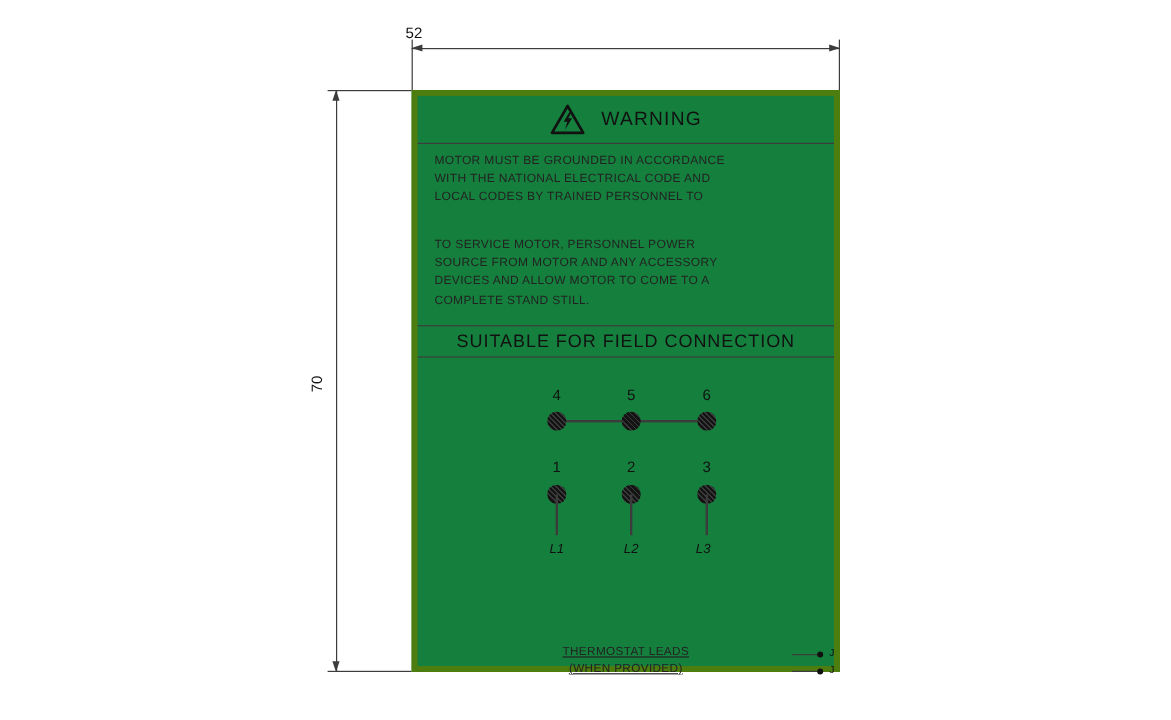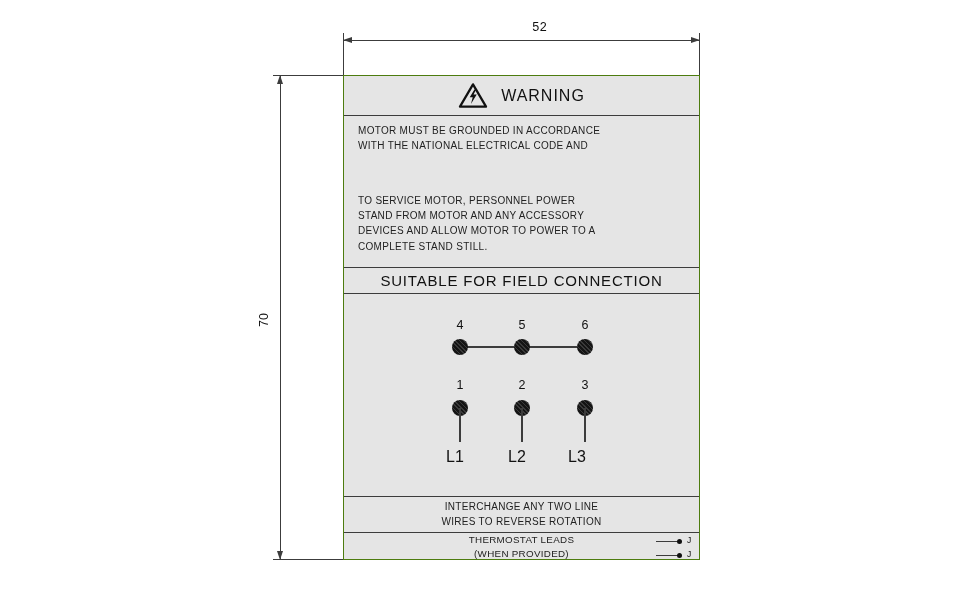--- a/index.html
+++ b/index.html
@@ -12,21 +12,21 @@
 
   .arrow { position:absolute; width:0; height:0; }
   .arrow.left  { border-top:3.5px solid transparent; border-bottom:3.5px solid transparent; border-right:9px solid #3c3c3c; }
   .arrow.right { border-top:3.5px solid transparent; border-bottom:3.5px solid transparent; border-left:9px solid #3c3c3c; }
   .arrow.up    { border-left:3.5px solid transparent; border-right:3.5px solid transparent; border-bottom:9px solid #3c3c3c; }
   .arrow.down  { border-left:3.5px solid transparent; border-right:3.5px solid transparent; border-top:9px solid #3c3c3c; }
 
   .dim-label { position:absolute; font-size:12.5px; color:#111; }
 
   .label-box { position:absolute; left:343px; top:75px; width:357px; height:485px;
-               border:1px solid #4d7c0f; background:#e5e5e5; }
+               border:5px solid #4d7c0f; background:#15803d; }
 
   .warn-header { position:absolute; top:0; left:0; width:100%; height:40px;
                  border-bottom:1px solid #3c3c3c;
                  display:flex; align-items:center; justify-content:center; gap:13px; }
   .warn-icon { display:inline-flex; }
   .warn-title { font-size:16px; letter-spacing:1px; color:#111; }
 
   .para { position:absolute; left:14px; right:0; font-size:10px; line-height:15.2px;
           letter-spacing:0.3px; color:#222; }
   .para1 { top:47px; }
@@ -36,40 +36,40 @@
                        border-top:1px solid #3c3c3c; border-bottom:1px solid #3c3c3c;
                        display:flex; align-items:center; justify-content:center;
                        font-size:15px; letter-spacing:0.8px; color:#111; }
 
   .terminal-area { position:absolute; top:218px; left:0; width:100%; height:202px; }
   .tnum  { position:absolute; width:24px; text-align:center; font-size:12.5px; color:#111; }
   .tdot  { position:absolute; width:16px; height:16px; border-radius:50%; background:#141414;
            background-image:repeating-linear-gradient(45deg, rgba(255,255,255,0.16) 0 1px, transparent 1px 3px); }
   .tline-h { position:absolute; height:1.5px; background:#3c3c3c; }
   .tline-v { position:absolute; width:1.5px; background:#3c3c3c; }
-  .tlead { position:absolute; width:28px; text-align:left; font-size:16px; color:#111; }
+  .tlead { position:absolute; width:28px; text-align:center; font-size:11px; color:#111;font-style:italic; }
 
   .rotation-row { position:absolute; top:420px; left:0; width:100%; height:37px;
                   border-top:1px solid #3c3c3c; border-bottom:1px solid #3c3c3c;
                   display:flex; flex-direction:column; align-items:center; justify-content:center;
                   font-size:10px; line-height:14.5px; letter-spacing:0.3px; color:#222; }
 
   .thermo-row { position:absolute; top:457px; left:0; width:100%; height:27px;
                 display:flex; flex-direction:column; align-items:center; justify-content:center;
-                font-size:9.8px; line-height:13.5px; letter-spacing:0.3px; color:#222; }
+                font-size:9.8px; line-height:13.5px; letter-spacing:0.3px; color:#222;text-decoration:underline; }
 
   .jdot   { position:absolute; width:5px; height:5px; border-radius:50%; background:#111; }
   .jlabel { position:absolute; font-size:8.5px; color:#111; }
 </style>
 </head>
 <body>
 
 <div class="canvas">
 
-  <div class="dim-label" style="left:361px; top:21px; width:357px; text-align:center;font-family:Liberation Mono, monospace;">52</div>
+  <div class="dim-label" style="left:338px; top:21px; width:357px; text-align:left;">52</div>
   <div class="hline" style="left:343px; top:40px; width:357px;"></div>
   <div class="arrow left" style="left:343px; top:37px;"></div>
   <div class="arrow right" style="left:691px; top:37px;"></div>
   <div class="vline" style="left:343px; top:33px; height:42px;"></div>
   <div class="vline" style="left:699px; top:33px; height:42px;"></div>
 
   <div class="dim-label" style="left:249px; top:313px; width:30px; text-align:center; transform:rotate(-90deg);">70</div>
   <div class="vline" style="left:280px; top:75px; height:485px;"></div>
   <div class="arrow up" style="left:277px; top:75px;"></div>
   <div class="arrow down" style="left:277px; top:551px;"></div>
@@ -84,26 +84,27 @@
           <path d="M16 2.5 L30 26.5 L2 26.5 Z" fill="none" stroke="#111" stroke-width="2.4" stroke-linejoin="round"></path>
           <path d="M17.5 8 L12.5 16.5 L15.7 16.5 L13.8 23.5 L20 13.5 L16.6 13.5 L19.4 8 Z" fill="#111"></path>
         </svg>
       </span>
       <span class="warn-title">WARNING</span>
     </div>
 
     <div class="para para1">
       <div>MOTOR MUST BE GROUNDED IN ACCORDANCE</div>
       <div>WITH THE NATIONAL ELECTRICAL CODE AND</div>
+      <div>LOCAL CODES BY TRAINED PERSONNEL TO</div>
     </div>
 
     <div class="para para2">
       <div>TO SERVICE MOTOR, PERSONNEL POWER</div>
-      <div>STAND FROM MOTOR AND ANY ACCESSORY</div>
-      <div>DEVICES AND ALLOW MOTOR TO POWER TO A</div>
+      <div>SOURCE FROM MOTOR AND ANY ACCESSORY</div>
+      <div>DEVICES AND ALLOW MOTOR TO COME TO A</div>
       <div>COMPLETE STAND STILL.</div>
     </div>
 
     <div class="section-title-row">SUITABLE FOR FIELD CONNECTION</div>
 
     <div class="terminal-area">
 
       <div class="tline-h" style="left:116px; top:52px; width:125px;"></div>
 
       <span class="tnum" style="left:104px; top:24px;">4</span>
@@ -124,24 +125,20 @@
 
       <div class="tline-v" style="left:115px; top:114px; height:34px;"></div>
       <div class="tline-v" style="left:177px; top:114px; height:34px;"></div>
       <div class="tline-v" style="left:240px; top:114px; height:34px;"></div>
 
       <span class="tlead" style="left:102px; top:154px;">L1</span>
       <span class="tlead" style="left:164px; top:154px;">L2</span>
       <span class="tlead" style="left:224px; top:154px;">L3</span>
     </div>
 
-    <div class="rotation-row">
-      <div>INTERCHANGE ANY TWO LINE</div>
-      <div>WIRES TO REVERSE ROTATION</div>
-    </div>
 
     <div class="thermo-row">
       <div>THERMOSTAT LEADS</div>
       <div>(WHEN PROVIDED)</div>
     </div>
 
     <div class="hline" style="left:312px; top:465px; width:23px;"></div>
     <div class="jdot" style="left:333px; top:463px;"></div>
     <span class="jlabel" style="left:343px; top:459px;">J</span>
 

